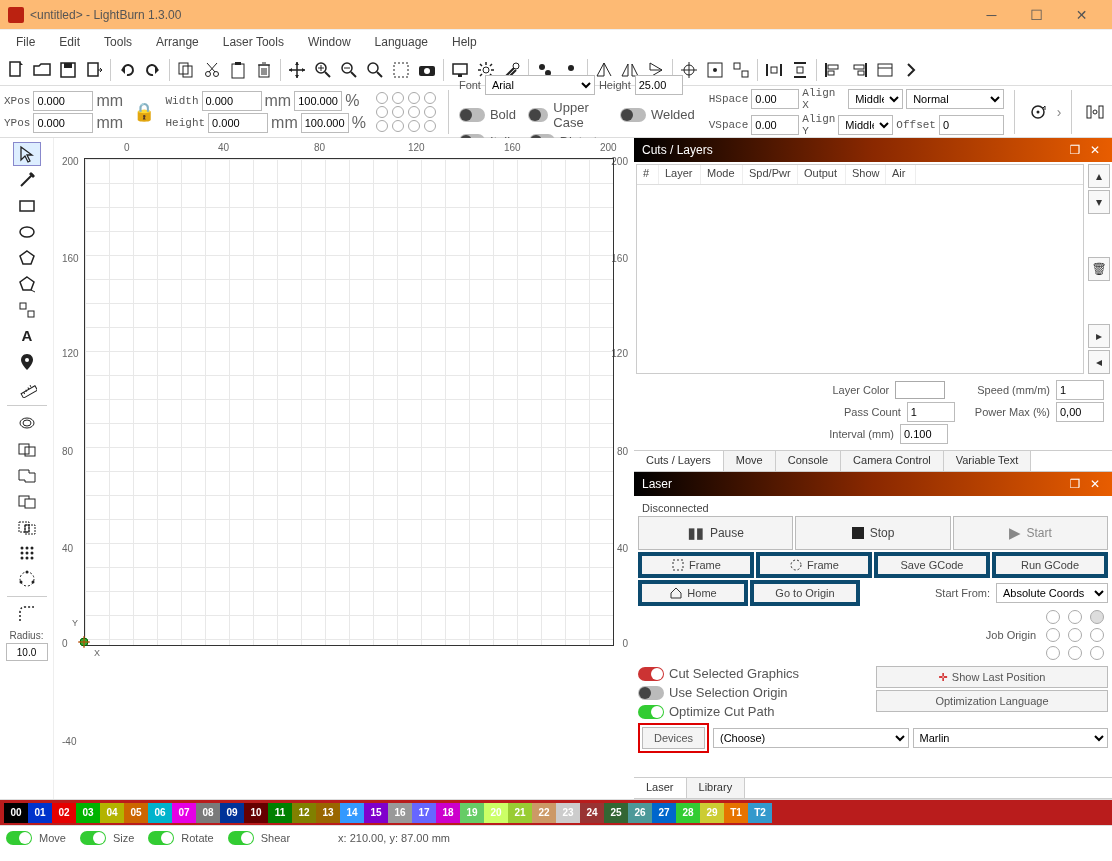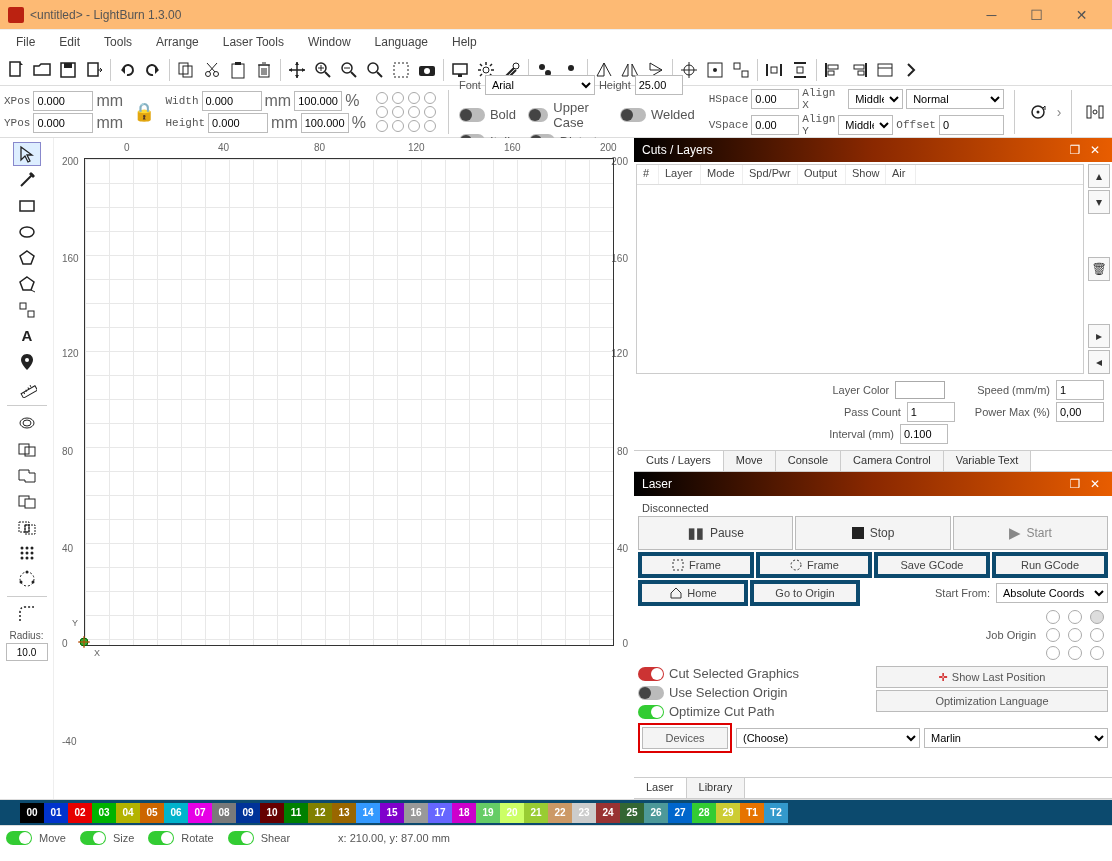--- a/index.html
+++ b/index.html
@@ -67,23 +67,23 @@
 .laser-body { padding: 4px; font-size: 11px; color: #555; }
 .status { padding: 2px 4px; color: #444; }
 .btnrow { display: flex; gap: 2px; margin-bottom: 2px; }
 .bigbtn { flex: 1; height: 34px; border: 1px solid #bbb; background: #f4f4f4; display: flex; align-items: center; justify-content: center; gap: 6px; cursor: pointer; font-size: 12px; color: #444; }
 .medbtn { flex: 1; height: 26px; border: 4px solid #0c4a6e; background: #f4f4f4; display: flex; align-items: center; justify-content: center; gap: 4px; cursor: pointer; font-size: 11px; color: #444; }
 .origin9 { display: grid; grid-template-columns: repeat(3, 18px); gap: 4px; }
 .origin9 div { width: 14px; height: 14px; border: 1px solid #aaa; border-radius: 50%; }
 .origin9 div.sel { background: #ddd; }
 .widebtn { height: 22px; border: 1px solid #bbb; background: #f4f4f4; display: flex; align-items: center; justify-content: center; cursor: pointer; }
 .devices-box { border: 2px solid #d00; padding: 2px; display: inline-block; }
-.devbtn { width: 86px; height: 22px; border: 1px solid #bbb; background: #f4f4f4; display: flex; align-items: center; justify-content: center; cursor: pointer; }
-
-.palette { height: 26px; display: flex; align-items: center; padding: 2px 20px; gap: 0; border-top: 1px solid #ddd; background: #0c4a6e; }
+.devbtn { width: 63px; height: 22px; border: 1px solid #bbb; background: #f4f4f4; display: flex; align-items: center; justify-content: center; cursor: pointer; }
+
+.palette { height: 26px; display: flex; align-items: center; padding: 2px 4px; gap: 0; border-top: 1px solid #ddd; background: #b91c1c; }
 .swatch { width: 24px; height: 20px; display: flex; align-items: center; justify-content: center; color: #fff; font-size: 10px; font-weight: bold; cursor: pointer; }
 .statusbar { height: 24px; display: flex; align-items: center; padding: 2px 6px; gap: 14px; border-top: 1px solid #ddd; font-size: 11px; color: #555; background: #fff; }
 .sbitem { display: flex; align-items: center; gap: 4px; }
 
 </style>
 </head>
 <body>
 
 <div class="titlebar">
   <div class="icon"></div>

